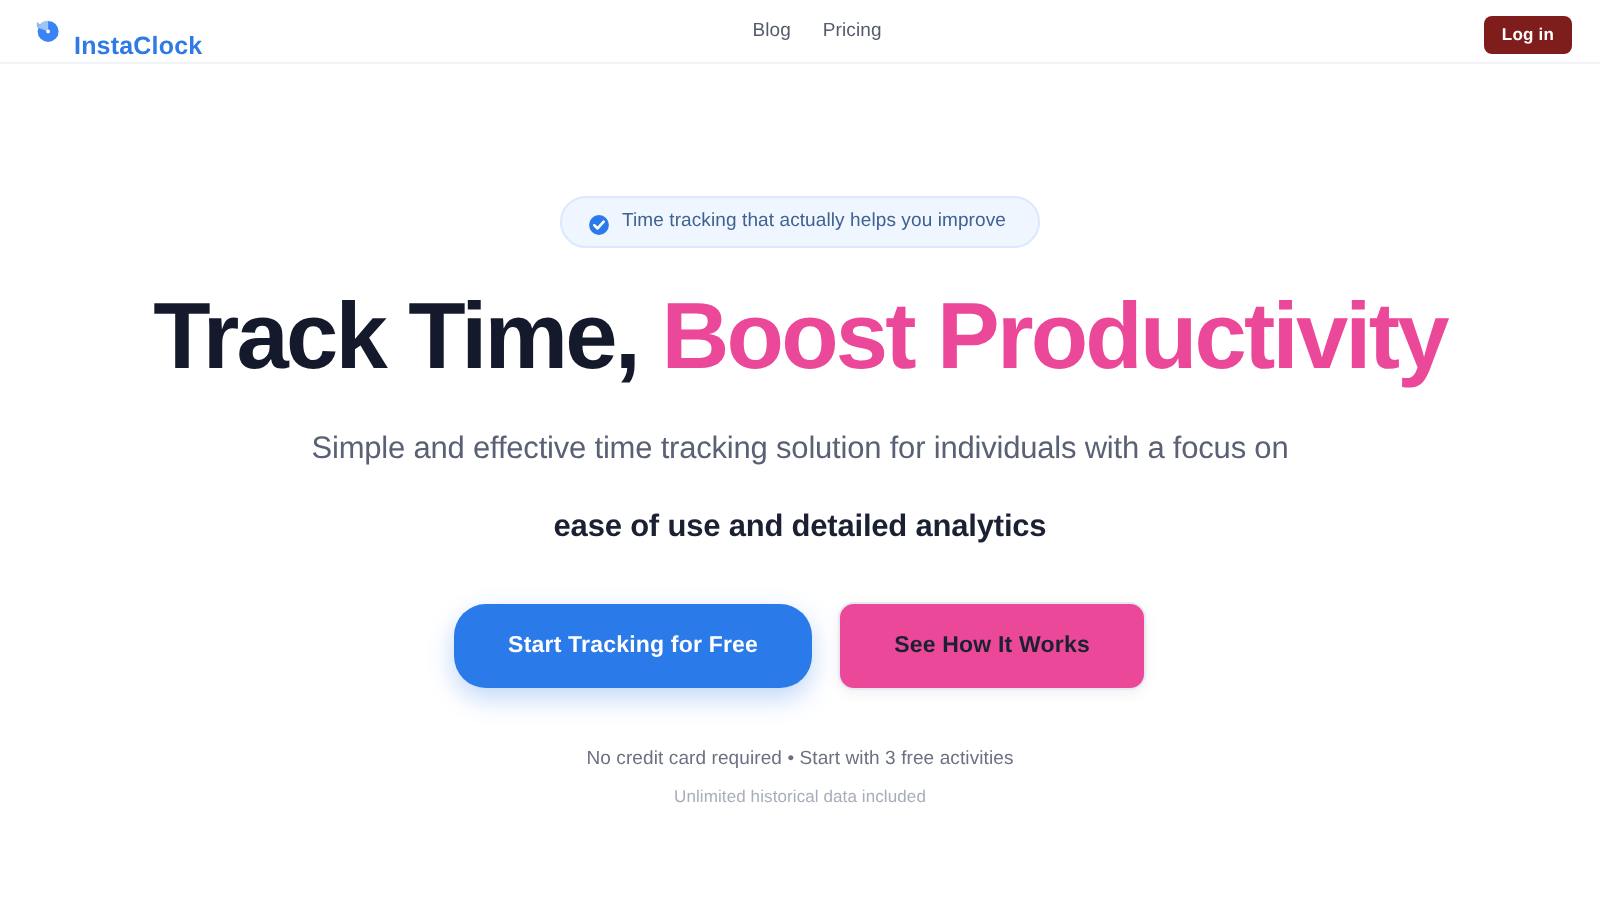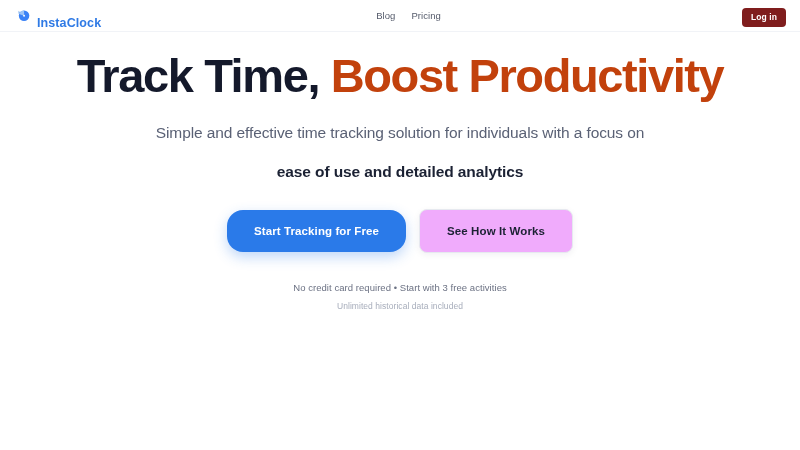--- a/index.html
+++ b/index.html
@@ -114,21 +114,21 @@
 
   .headline {
     margin: 19px 0 0 0;
     font-size: 47px;
     font-weight: 700;
     letter-spacing: -1.4px;
     line-height: 1.05;
     color: #14192b;
     white-space: nowrap;
   }
-  .headline .accent { color: #c2410c; }
+  .headline .accent { color: #ec4899; }
 
   .sub-line-1 {
     margin-top: 24px;
     font-size: 15.5px;
     color: #5a6175;
     letter-spacing: -0.1px;
   }
   .sub-line-2 {
     margin-top: 21px;
     font-size: 15.5px;
@@ -151,21 +151,21 @@
     font-weight: 600;
     border: none;
     border-radius: 16px;
     padding: 15px 27px;
     cursor: pointer;
     box-shadow: 0 5px 13px rgba(42,122,233,0.30);
     font-family: "Liberation Sans", sans-serif;
     letter-spacing: 0.1px;
   }
   .btn-secondary {
-    background: #f0abfc;
+    background: #ec4899;
     color: #1b2133;
     font-size: 11.5px;
     font-weight: 600;
     border: 1px solid #e6e9ef;
     border-radius: 8px;
     padding: 15px 27px;
     cursor: pointer;
     box-shadow: 0 2px 7px rgba(20,25,43,0.06);
     font-family: "Liberation Sans", sans-serif;
     letter-spacing: 0.1px;
@@ -204,20 +204,29 @@
   <nav class="nav">
     <a class="nav-link" href="#">Blog</a>
     <a class="nav-link" href="#">Pricing</a>
   </nav>
 
   <button class="login-btn">Log in</button>
 </div>
 
 <main class="hero">
 
+  <div class="badge">
+    <span class="badge-icon">
+      <svg viewBox="0 0 16 16" width="11" height="11" xmlns="http://www.w3.org/2000/svg">
+        <circle cx="8" cy="8" r="7.2" fill="#2a7ae9"></circle>
+        <path d="M4.6 8.2 L7 10.5 L11.4 5.6" fill="none" stroke="#ffffff" stroke-width="1.9" stroke-linecap="round" stroke-linejoin="round"></path>
+      </svg>
+    </span>
+    <span class="badge-text">Time tracking that actually helps you improve</span>
+  </div>
 
   <h1 class="headline">
     <span>Track Time,</span>
     <span class="accent">Boost Productivity</span>
   </h1>
 
   <div class="sub-line-1">Simple and effective time tracking solution for individuals with a focus on</div>
   <div class="sub-line-2">ease of use and detailed analytics</div>
 
   <div class="cta-row">

